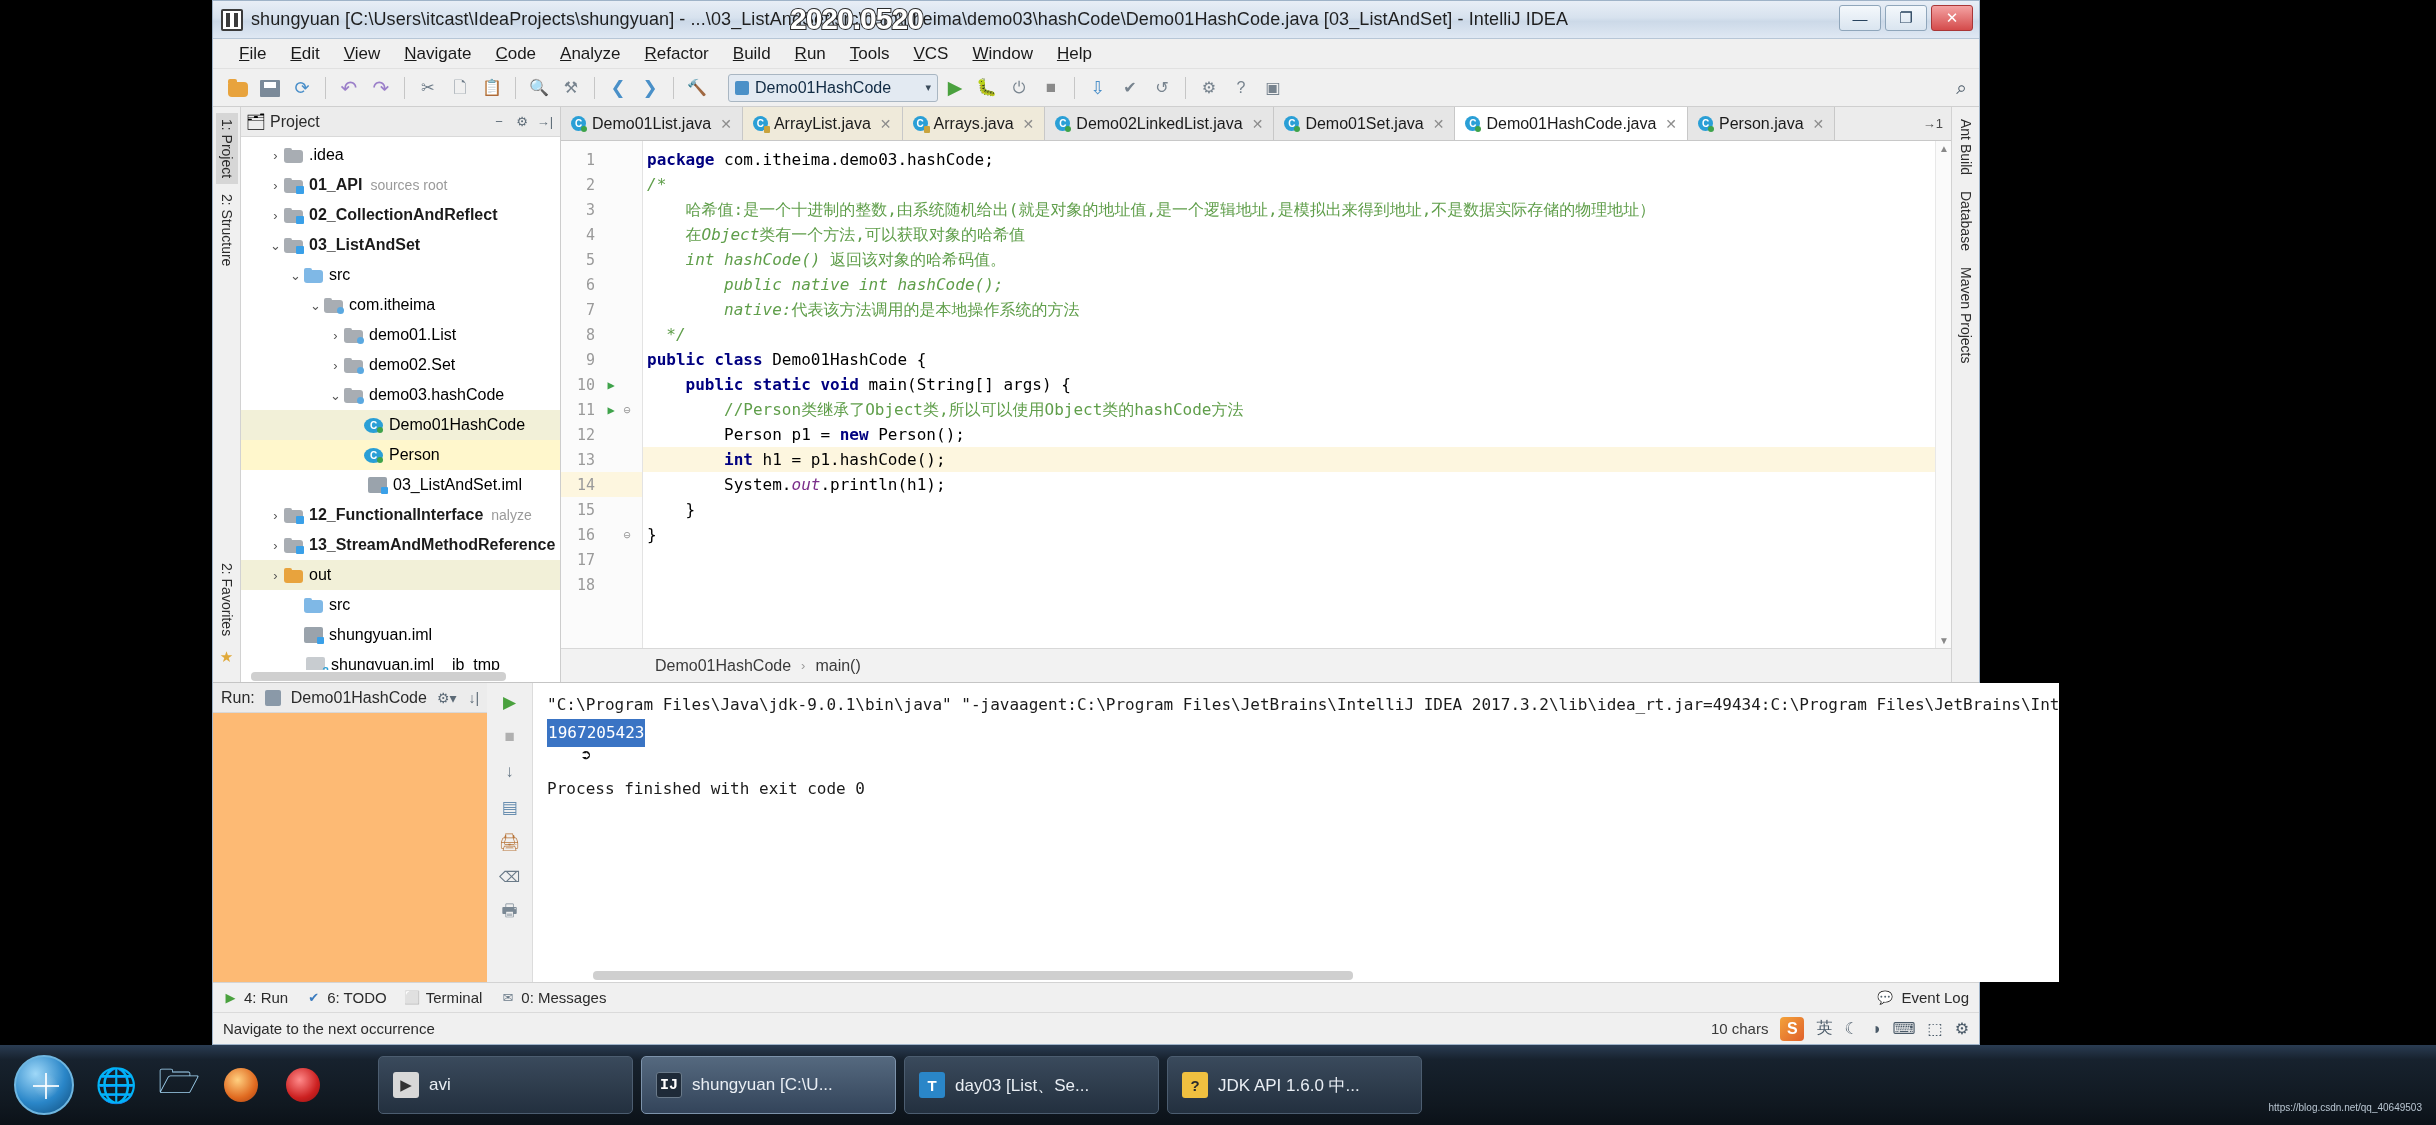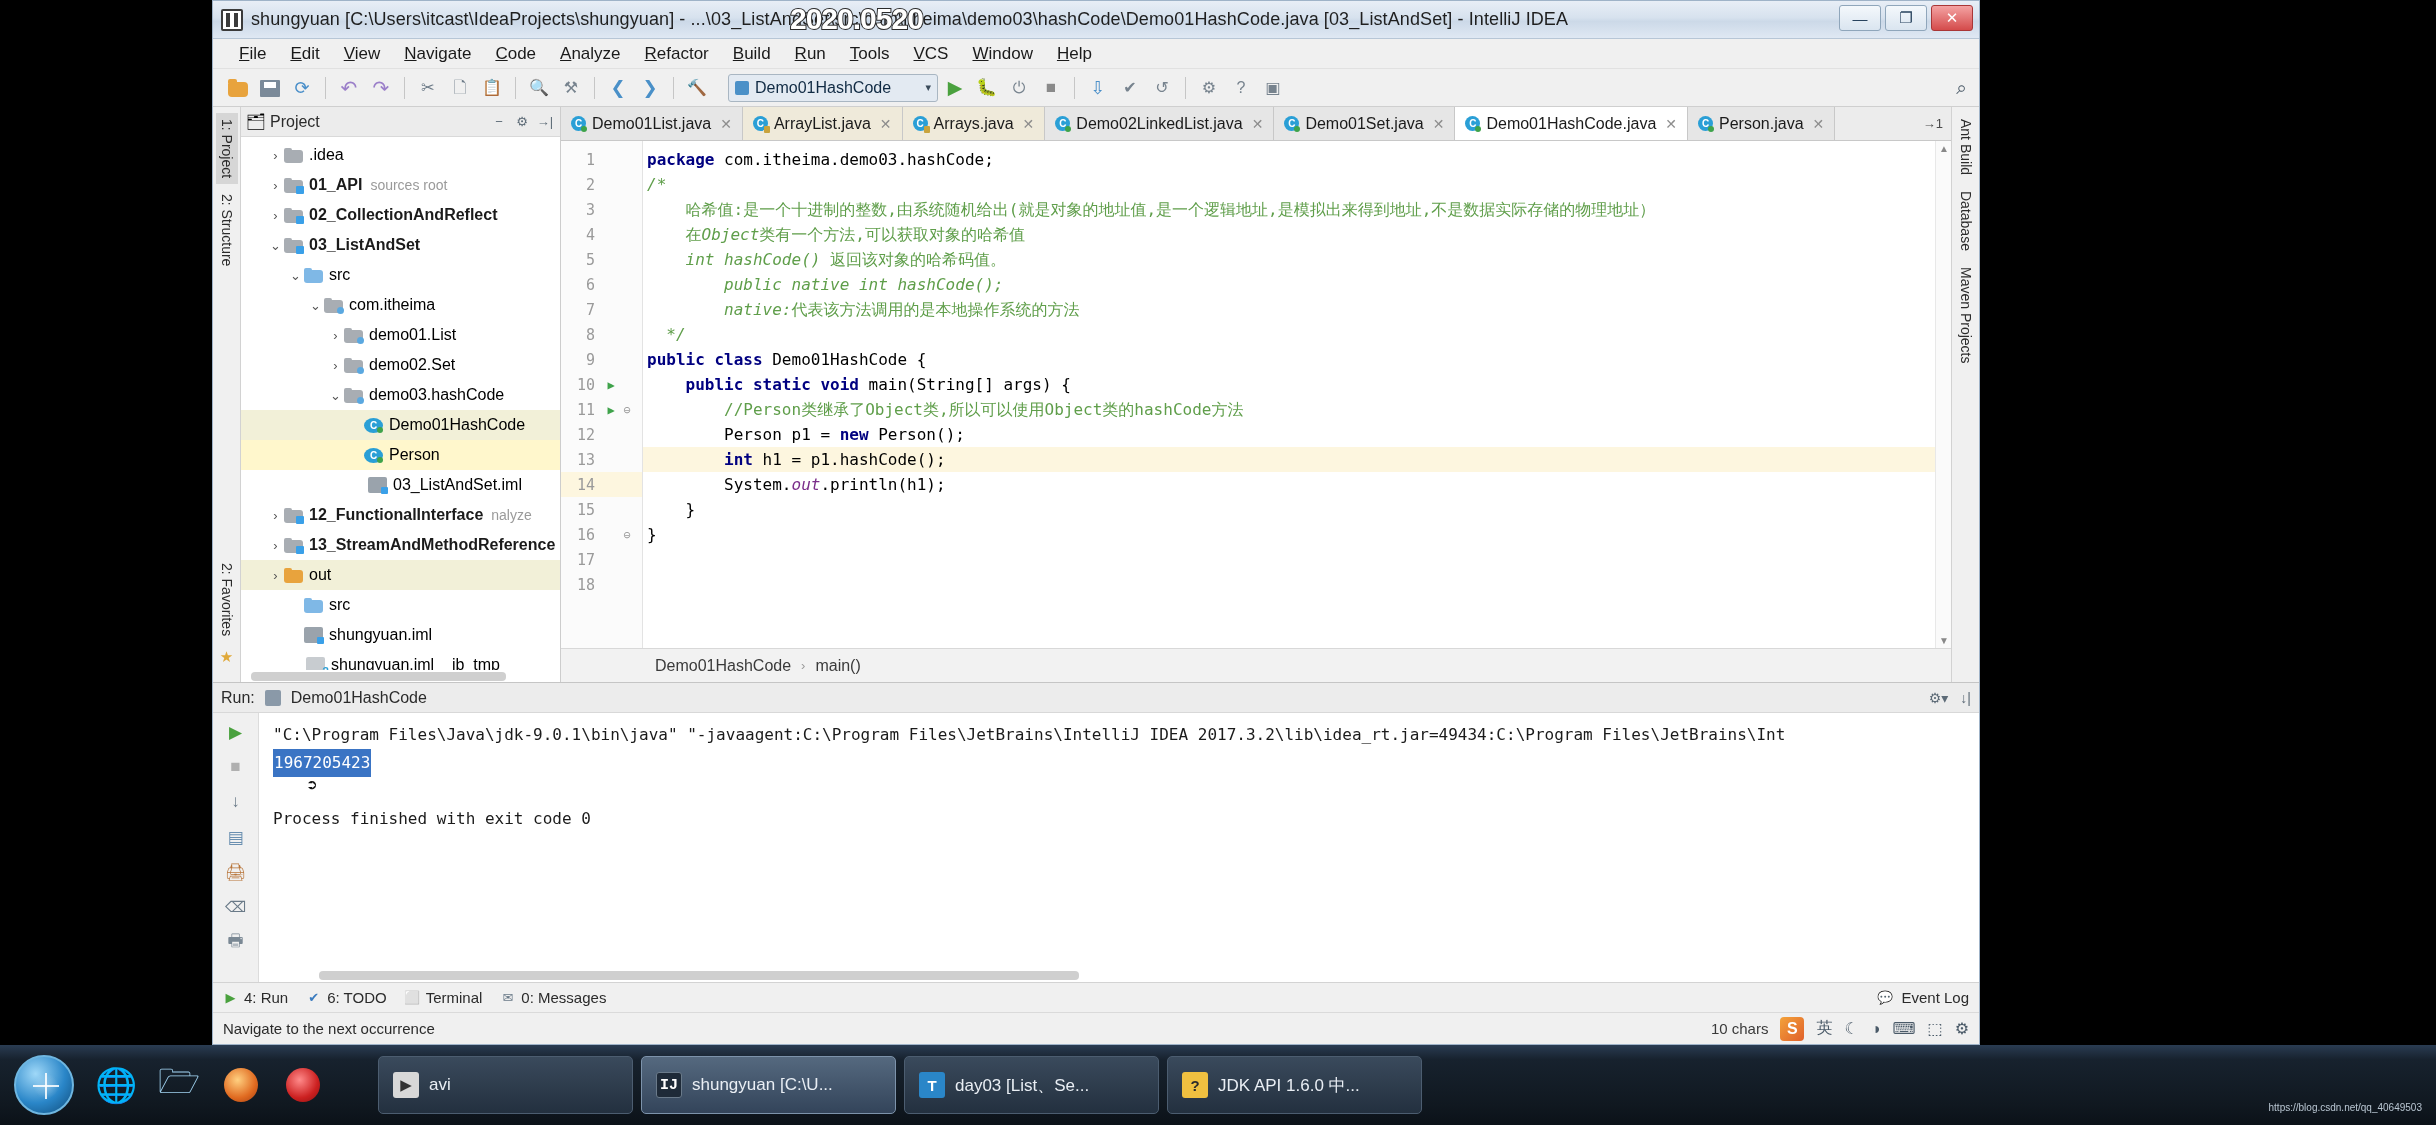--- a/index.html
+++ b/index.html
@@ -222,21 +222,21 @@
   #code-scroll-right .up { position:absolute; top:2px; left:3px; font-size:10px; color:#888;}
   #code-scroll-right .dn { position:absolute; bottom:2px; left:3px; font-size:10px; color:#888;}
 
   #breadcrumb {
     height:34px; flex:0 0 34px; background:#f2f2f2; border-top:1px solid #d8d8d8;
     display:flex; align-items:center; padding-left:94px; gap:10px; font-size:16px; color:#3a3a3a;
   }
   #breadcrumb .sepc { color:#9a9a9a; font-size:13px; }
 
   
-  #run-panel { height: 300px; flex:0 0 300px; display:flex; flex-direction:column; background:#fdba74; border-top:1px solid #c5c5c5;}
+  #run-panel { height: 300px; flex:0 0 300px; display:flex; flex-direction:row; background:#fdba74; border-top:1px solid #c5c5c5;}
   #run-head {
     height:30px; flex:0 0 30px; background:#ececec; display:flex; align-items:center; gap:10px;
     padding:0 8px; border-bottom:1px solid #d8d8d8; font-size:16px; color:#2b2b2b;
   }
   #run-head .rh-right { margin-left:auto; display:flex; gap:12px; align-items:center; color:#5d6b77; font-size:14px;}
   #run-head .rh-tabico { width:16px;height:16px;border-radius:2px;background:#8a99a8; position:relative;}
   #run-body { flex:1; display:flex; min-height:0; }
   #run-rail {
     width:46px; flex:0 0 46px; background:#f0f0f0; border-right:1px solid #dcdcdc;
     display:flex; flex-direction:column; align-items:center; padding-top:6px; gap:9px;

